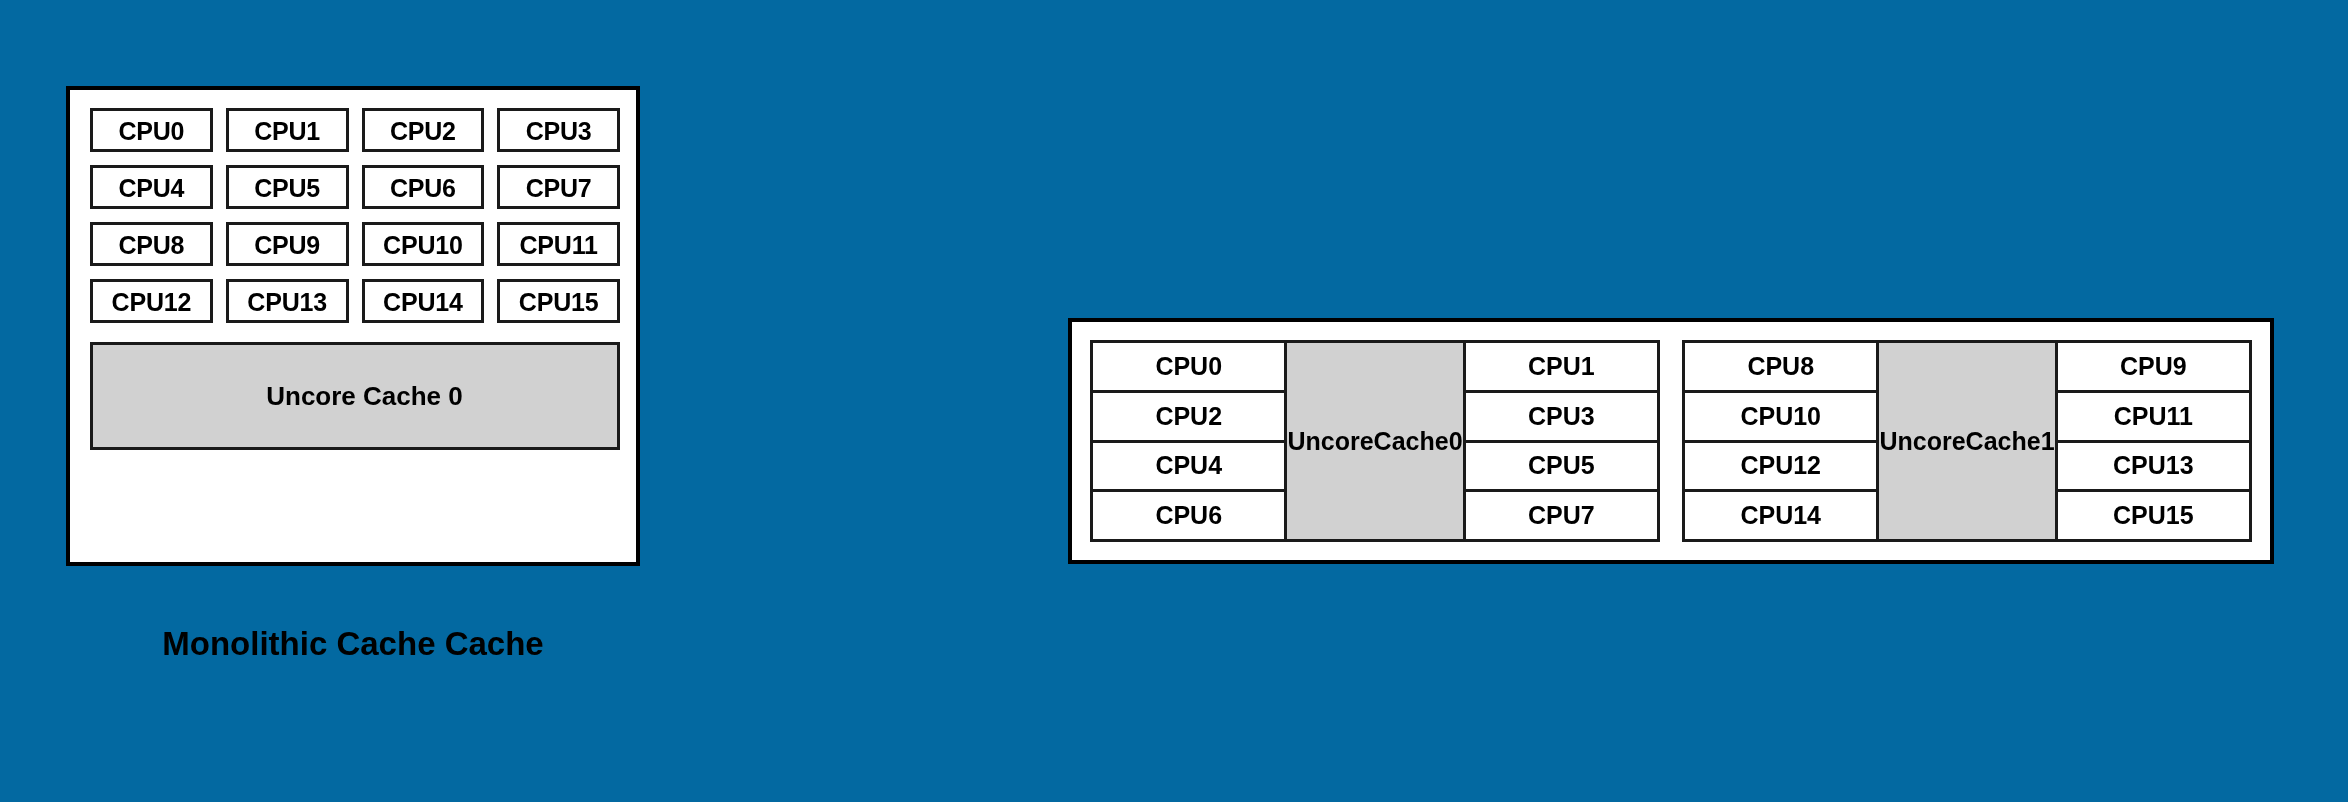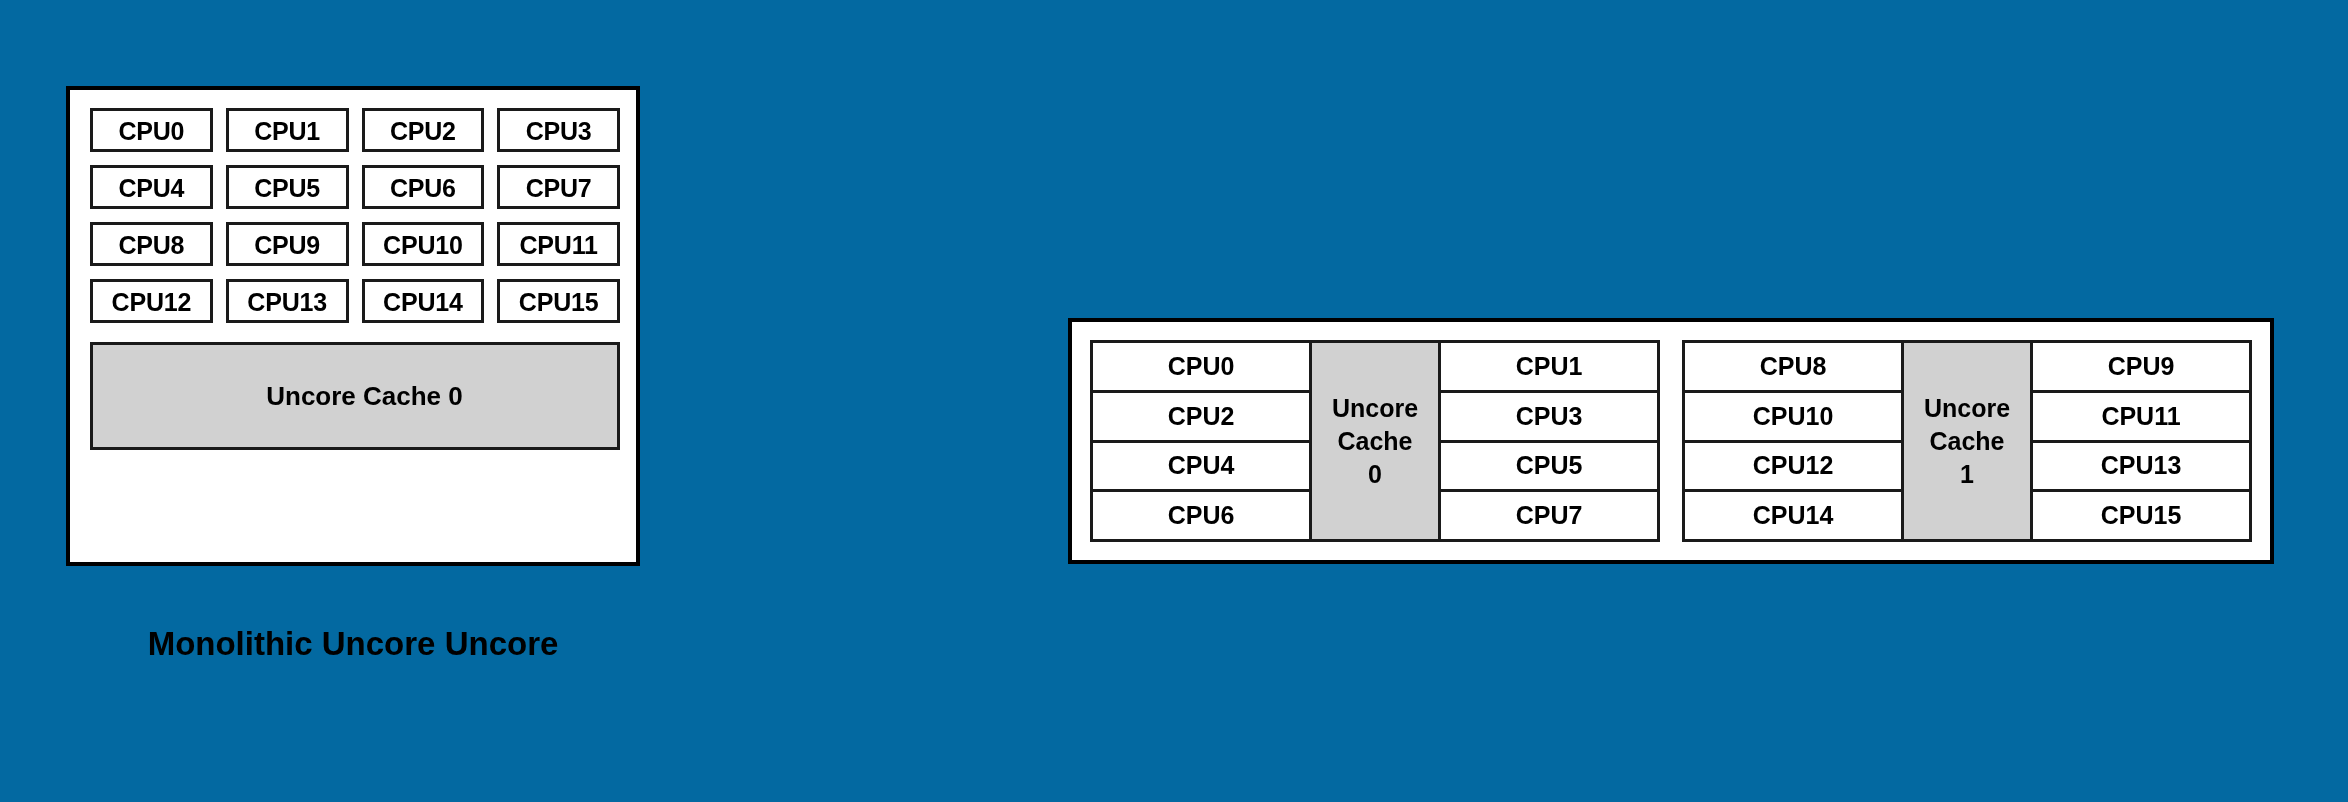--- a/index.html
+++ b/index.html
@@ -131,21 +131,21 @@
     border-bottom: none;
   }
 
   .cache-column {
     flex: 0 0 132px;
     box-sizing: border-box;
     border-left: 3px solid #1a1a1a;
     border-right: 3px solid #1a1a1a;
     background: #d1d1d1;
     display: flex;
-    flex-direction: column;
+    flex-direction: row;
     align-items: center;
     justify-content: center;
     font-size: 25px;
     font-weight: bold;
     line-height: 1.32;
     text-align: center;
     color: #000000;
   }
 
   
@@ -193,21 +193,21 @@
       <div class="cpu-box">CPU12</div>
       <div class="cpu-box">CPU13</div>
       <div class="cpu-box">CPU14</div>
       <div class="cpu-box">CPU15</div>
     </div>
 
     <div id="monolithic-cache">Uncore Cache 0</div>
 
   </div>
 
-  <div class="caption" id="caption-monolithic">Monolithic Uncore Uncore</div>
+  <div class="caption" id="caption-monolithic">Monolithic Cache Cache</div>
 
   <div class="panel-frame" id="split-panel">
 
     <div id="split-clusters">
 
       <div class="cluster">
         <div class="cpu-column">
           <div class="cpu-cell">CPU0</div>
           <div class="cpu-cell">CPU2</div>
           <div class="cpu-cell">CPU4</div>

